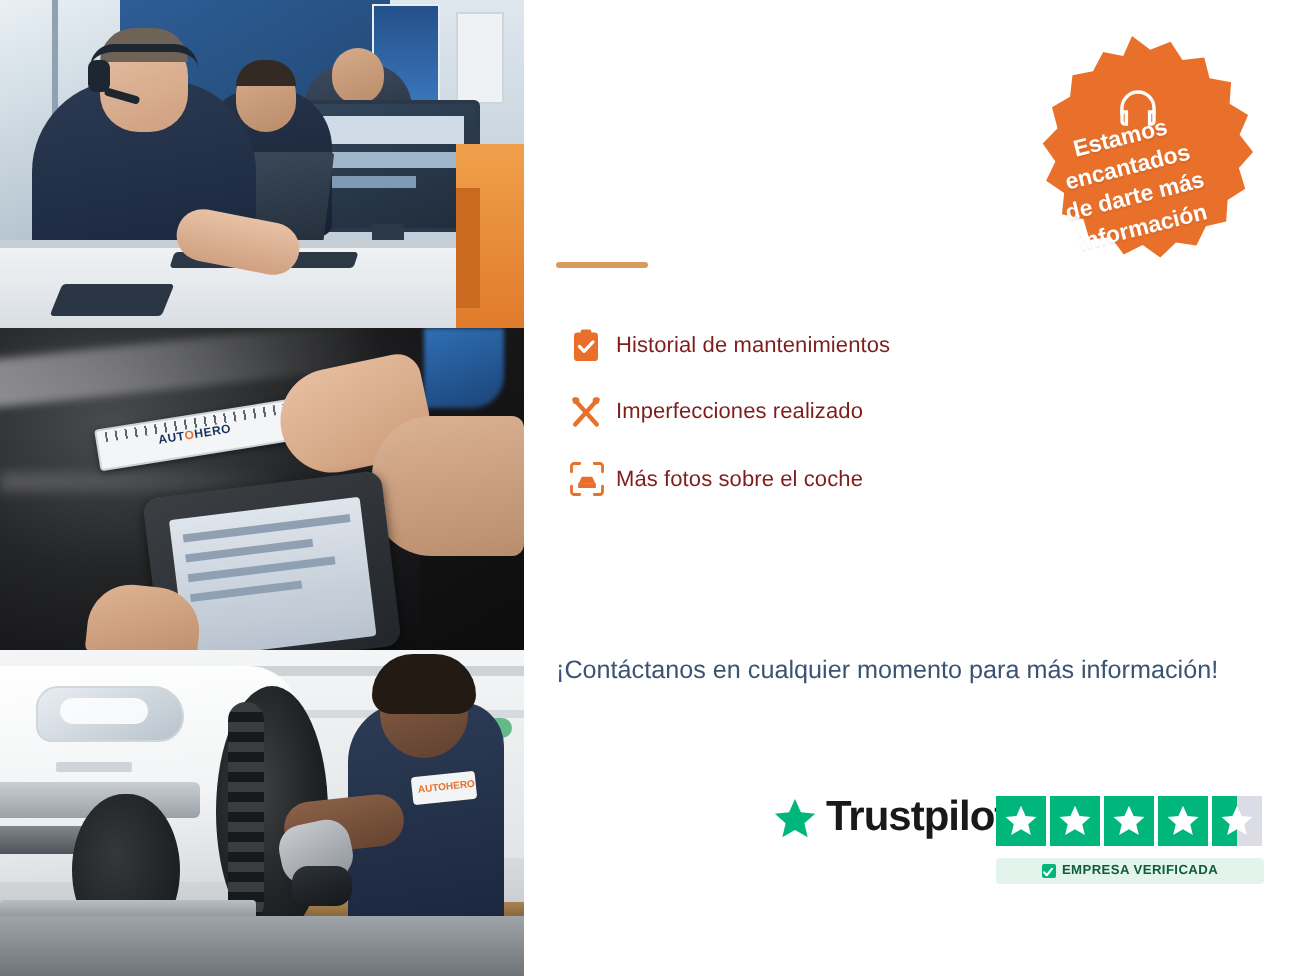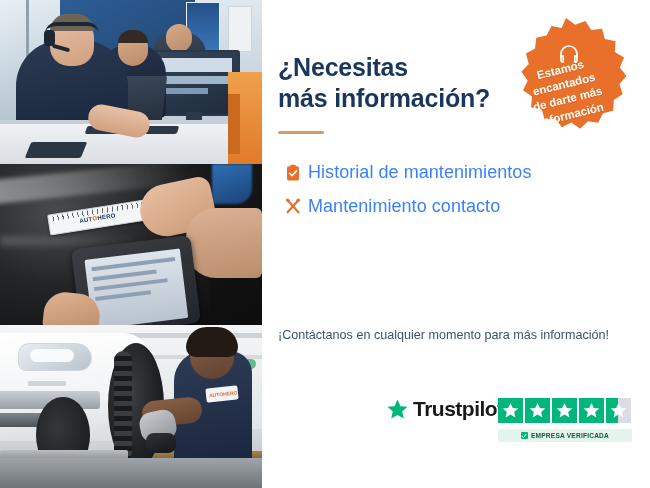--- a/index.html
+++ b/index.html
@@ -182,21 +182,21 @@
     );}
   .badge .icon-wrap{position:absolute;left:52px;top:24px;width:24px;height:24px;}
   .badge .btxt{position:absolute;left:0;top:44px;width:122px;text-align:center;
     transform:rotate(-14deg);color:#fff;font-weight:bold;font-size:11.5px;line-height:1.32;
     text-shadow:0 1px 1px rgba(0,0,0,.08);}
 
   
   .features{position:absolute;left:16px;top:156px;width:340px;}
   .frow{display:flex;align-items:center;height:33.5px;}
   .fico{width:30px;min-width:30px;height:26px;display:flex;align-items:center;justify-content:center;}
-  .ftxt{font-size:18px;color:#3b82f6;letter-spacing:.05px;}
+  .ftxt{font-size:11px;color:#7f1d1d;letter-spacing:.05px;}
 
   .note{position:absolute;left:16px;top:326px;width:352px;
     font-size:12.6px;line-height:1.52;color:#3b5373;}
 
   
   .tp{position:absolute;left:124px;top:385px;width:246px;height:62px;}
   .tp-logo{position:absolute;left:0;top:12px;display:flex;align-items:center;gap:4px;}
   .tp-word{font-size:21px;font-weight:bold;color:#191919;letter-spacing:-.5px;}
   .tp-excelente{position:absolute;left:112px;top:-1px;width:134px;text-align:center;
     font-size:10px;color:#2b2b2b;}
@@ -299,24 +299,20 @@
       <div class="glove"></div>
       <div class="glove2"></div>
       <div class="liftarm"></div>
       <div class="lift"></div>
     </div>
 
   </div>
 
   <div class="right">
 
-    <div class="heading">
-      <div>¿Necesitas</div>
-      <div>más información?</div>
-    </div>
     <div class="rule"></div>
 
     <div class="badge">
       <div class="burst"></div>
       <div class="icon-wrap">
         <svg viewBox="0 0 24 24" width="24" height="24" fill="none" stroke="#ffffff" stroke-width="1.7" stroke-linecap="round">
           <path d="M4 15v-3a8 8 0 0 1 16 0v3"></path>
           <path d="M4 14h2.2v6H5.4A1.4 1.4 0 0 1 4 18.6V14z"></path>
           <path d="M20 14h-2.2v6h.8A1.4 1.4 0 0 0 20 18.6V14z"></path>
         </svg>
@@ -344,24 +340,37 @@
 
       <div class="frow">
         <div class="fico">
           <svg viewBox="0 0 24 24" width="20" height="20" stroke="#e8702a" stroke-width="2.6" stroke-linecap="round" fill="none">
             <path d="M5 4.5l13.5 15"></path>
             <path d="M19 4.5L5.5 19.5"></path>
             <circle cx="6" cy="5.2" r="2" fill="#e8702a" stroke="none"></circle>
             <circle cx="18" cy="5.2" r="2" fill="#e8702a" stroke="none"></circle>
           </svg>
         </div>
-        <div class="ftxt">Mantenimiento contacto</div>
-      </div>
-
-
+        <div class="ftxt">Imperfecciones realizado</div>
+      </div>
+
+
+      <div class="frow">
+        <div class="fico">
+          <svg viewBox="0 0 24 24" width="19" height="19" fill="none" stroke="#e8702a" stroke-width="1.8" stroke-linecap="round">
+            <path d="M2.2 7.4V3.9a1.7 1.7 0 0 1 1.7-1.7h3.5"></path>
+            <path d="M21.8 7.4V3.9a1.7 1.7 0 0 0-1.7-1.7h-3.5"></path>
+            <path d="M2.2 16.6v3.5a1.7 1.7 0 0 0 1.7 1.7h3.5"></path>
+            <path d="M21.8 16.6v3.5a1.7 1.7 0 0 1-1.7 1.7h-3.5"></path>
+            <path d="M6.4 14.6h11.2v3.1H6.4z" fill="#e8702a" stroke="none"></path>
+            <path d="M7.6 14.6l1.5-3.3h5.8l1.5 3.3" fill="#e8702a" stroke="#e8702a" stroke-width="1.4" stroke-linejoin="round"></path>
+          </svg>
+        </div>
+        <div class="ftxt">Más fotos sobre el coche</div>
+      </div>
 
 
     </div>
 
     <div class="note">
       <div>¡Contáctanos en cualquier momento para más información!</div>
     </div>
 
     <div class="tp">
       <div class="tp-logo">

